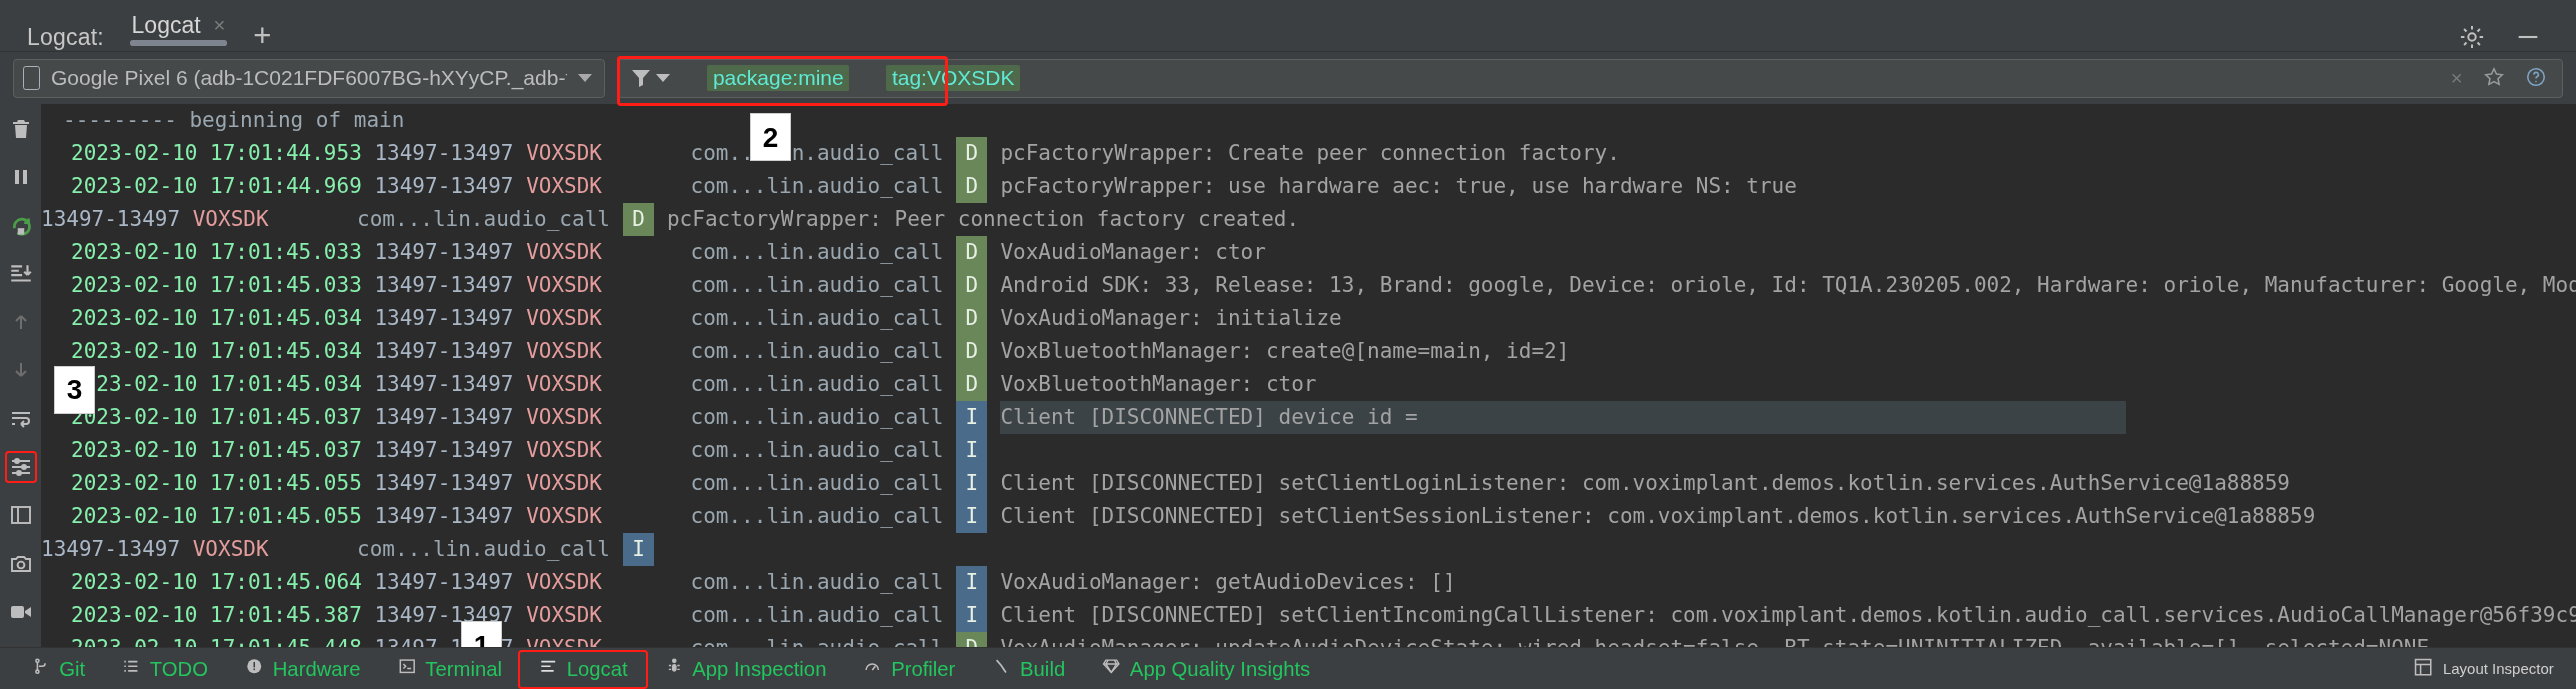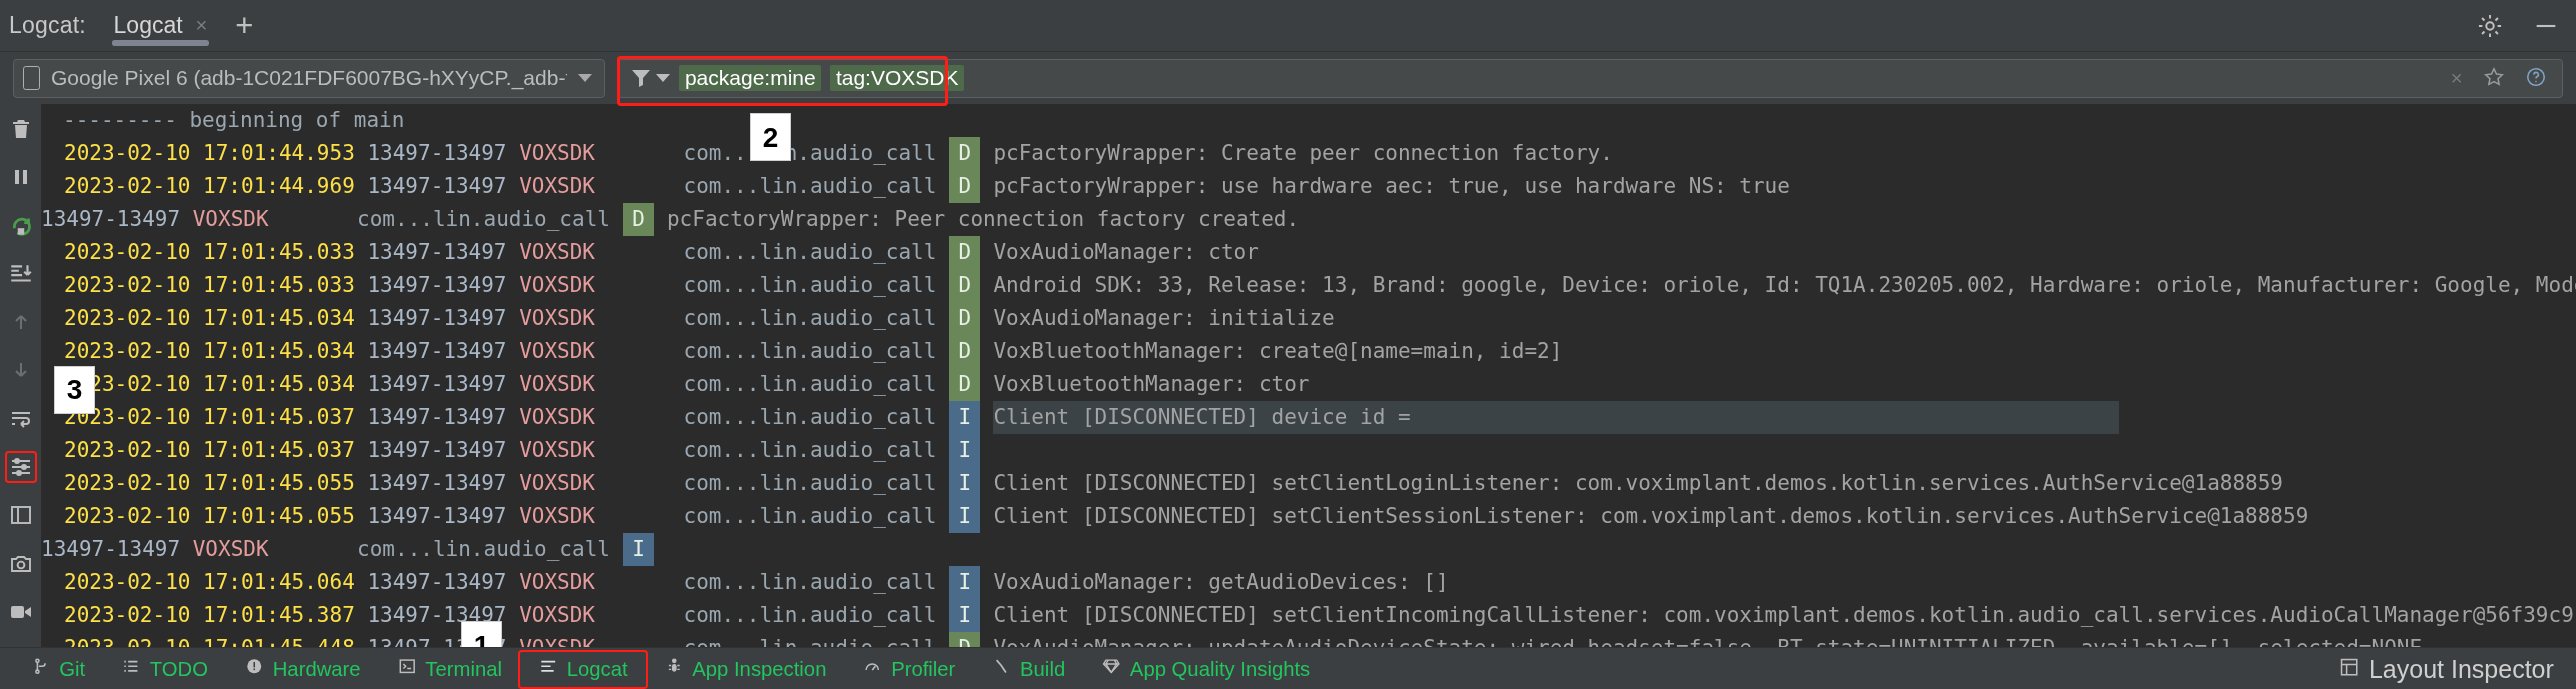--- a/index.html
+++ b/index.html
@@ -1,22 +1,22 @@
 <!DOCTYPE html>
 <html style="font-size:14.8px"><head>
 <meta charset="utf-8">
 <style>
   html,body{margin:0;padding:0;background:#3c3f41;}
   body{width:2576px;height:690px;overflow:hidden;
        font-family:"Liberation Sans",sans-serif;color:#bbbbbb;}
   .app{width:2576px;height:690px;display:flex;flex-direction:column;background:#3c3f41;}
 
   
-  .titlebar{height:51px;flex:0 0 51px;background:#3c3f41;display:flex;align-items:center;
-            padding:0 9px;position:relative;border-bottom:0.9px solid #323232;}
+  .titlebar{height:51px;flex:0 0 51px;background:#3c3f41;display:flex;align-items:flex-end;
+            padding:0 27px;position:relative;border-bottom:0.9px solid #323232;}
   .tool-label{font-size:23px;color:#c8c8c8;margin-right:24px;letter-spacing:0.2px;}
   .tab{position:relative;display:flex;align-items:center;height:51px;padding:0 3.7px;cursor:default;}
   .tab-name{font-size:23px;color:#d6d6d6;}
   .tab-close{font-size:20.3px;color:#7d7d7d;margin-left:13px;}
   .tab-underline{position:absolute;left:1.8px;right:1.8px;bottom:5.5px;height:5.5px;background:#7f8590;border-radius:2.8px;}
   .tab-add{font-size:31px;color:#c0c0c0;margin-left:24px;line-height:1;font-weight:300;}
   .title-right{margin-left:auto;display:flex;align-items:center;gap:28px;padding-right:7.4px;}
   .ti{width:28px;height:28px;display:block;}
 
   
@@ -25,41 +25,41 @@
   .device-select{width:572px;height:37px;background:#45494a;border:0.9px solid #5e6060;border-radius:3.7px;
                  display:flex;align-items:center;padding:0 9.2px;gap:11px;}
   .device-text{flex:1;font-size:21px;color:#bcbcbc;white-space:nowrap;overflow:hidden;}
   .caret{width:0;height:0;border-left:7.4px solid transparent;border-right:7.4px solid transparent;
          border-top:8.3px solid #a9a9a9;margin-right:3.7px;}
   .phone-ico{width:14.8px;height:22px;border:1.8px solid #a8b0ba;border-radius:2.8px;flex:0 0 14.8px;}
 
   .query-wrap{flex:1;height:37px;background:#45494a;border:0.9px solid #5e6060;border-radius:3.7px;
               display:flex;align-items:center;padding:0 9.2px;gap:9.2px;position:relative;}
   .funnel{display:flex;align-items:center;gap:3.7px;}
-  .chip{background:#4e6a4b;color:#ffffff;font-size:21px;padding:0.9px 5.5px;border-radius:1.8px;
-        font-family:"Liberation Sans",sans-serif;white-space:nowrap;}
+  .chip{background:#4e6a4b;color:#5eead4;font-size:21px;padding:0.9px 5.5px;border-radius:1.8px;
+        font-family:"Liberation Sans",sans-serif;white-space:nowrap;margin-left:28px;}
   .query-right{margin-left:auto;display:flex;align-items:center;gap:20.3px;padding-right:5.5px;}
   .x-ico{font-size:20.3px;color:#7a7a7a;}
   .star-ico,.help-ico{width:22px;height:22px;}
 
   
   .annot-rect{position:absolute;border:3.7px solid #ff1d15;border-radius:3.7px;pointer-events:none;z-index:40;}
 
   
   .main{flex:1;display:flex;min-height:0;background:#2b2b2b;border-radius:29px;}
   .rail{width:41px;flex:0 0 41px;background:#3c3f41;display:flex;flex-direction:column;
         align-items:center;padding-top:11px;gap:20.3px;position:relative;}
   .rail svg{display:block;}
   .rail-item{width:28px;height:28px;display:flex;align-items:center;justify-content:center;}
   .rail-item.hl{outline:2.8px solid #ff1d15;border-radius:1.8px;}
 
   .logview{flex:1;background:#2b2b2b;overflow:hidden;position:relative;
            font-family:"DejaVu Sans Mono","Liberation Mono",monospace;font-size:21px;line-height:33px;}
   .lrow{display:flex;align-items:stretch;height:33px;white-space:pre;}
-  .c-ts{color:#fde047;padding-left:23px;}
+  .c-ts{color:#86efac;padding-left:30px;}
   .c-pid{color:#a9b7c6;}
   .c-tag{color:#e49c9c;}
   .c-pkg{color:#9aa7b0;}
   .lvl{width:31px;text-align:center;color:#e6f0e4;flex:0 0 31px;margin:0 13px;}
   .lvl.d{background:#6a8759;}
   .lvl.i{background:#4a6b8a;}
   .c-msg{color:#a3a3a3;}
   .beginning{color:#9aa7b0;padding-left:22px;}
   .sel-hl{background:#3c4347;}
 
@@ -308,17 +308,17 @@
           <span>App Quality Insights</span>
         </div>
       </div>
     <div class="sb-right">
       <span>
         <svg width="20.3" height="20.3" viewBox="0 0 24 24" stroke="#bdbdbd" stroke-width="1.8" fill="none">
             <rect x="3" y="3" width="18" height="18"></rect>
             <path d="M3 9h18M9 9v12"></path>
           </svg>
       </span>
-      <span style="font-size:25px;color:#cfcfcf">Layout Inspector</span>
+      <span style="font-size:15px;color:#cfcfcf">Layout Inspector</span>
     </div>
   </div>
 </div>
 
 
 </body></html>

